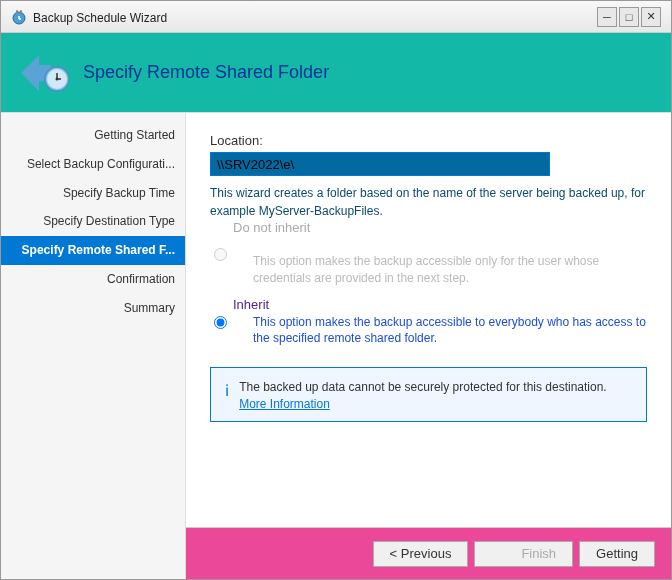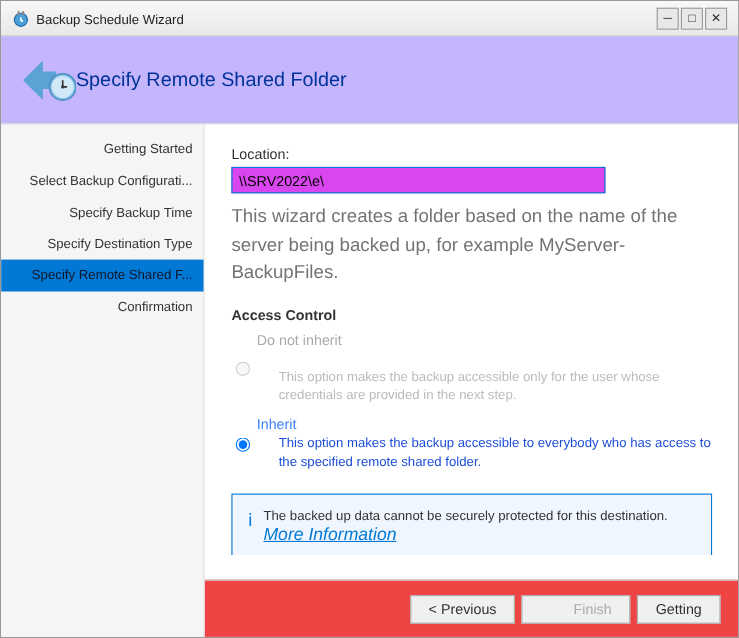--- a/index.html
+++ b/index.html
@@ -57,24 +57,24 @@
       display: flex;
       align-items: center;
       justify-content: center;
       color: #333;
     }
 
     
     .header-band {
       display: flex;
       align-items: center;
-      background: #c4b5fd;
+      background: #14b8a6;
       border-bottom: 1px solid #ddd;
       padding: 10px 20px;
-      gap: 0;
+      gap: 14px;
       height: 80px;
     }
     .header-icon {
       width: 48px;
       height: 48px;
       flex-shrink: 0;
     }
     .header-title {
       font-size: 18px;
       color: #003399;
@@ -99,21 +99,22 @@
     .sidebar-item {
       padding: 6px 10px;
       font-size: 12px;
       color: #333;
       cursor: pointer;
       line-height: 1.4;
       text-align: right;
     }
     .sidebar-item.active {
       background: #0078d4;
-      color: #0f172a;
+      color: #ffffff;
+      font-weight: bold;
     }
 
     
     .right-panel {
       flex: 1;
       display: flex;
       flex-direction: column;
       background: white;
       overflow: hidden;
     }
@@ -128,30 +129,30 @@
       color: #333;
       margin-bottom: 4px;
     }
     .text-input {
       width: 340px;
       height: 24px;
       border: 1px solid #0078d4;
       padding: 2px 6px;
       font-size: 13px;
       outline: none;
-      background: #d946ef;
+      background: #0369a1;
     }
     .example-text {
       font-size: 12px;
       color: #444;
       margin-top: 6px;
     }
     .description-text {
-      font-size: 17px;
-      color: #737373;
+      font-size: 12px;
+      color: #0c4a6e;
       margin-top: 8px;
       line-height: 1.5;
       max-width: 440px;
     }
 
     .section-title {
       font-size: 13px;
       font-weight: 600;
       color: #333;
       margin-top: 18px;
@@ -167,21 +168,21 @@
       margin-bottom: 10px;
       gap: 6px;
     }
     .radio-item input[type="radio"] {
       margin-top: 2px;
       cursor: pointer;
       flex-shrink: 0;
     }
     .radio-label {
       font-size: 13px;
-      color: #3b82f6;
+      color: #4c1d95;
     }
     .radio-desc {
       font-size: 12px;
       color: #1d4ed8;
       margin-left: 20px;
       margin-top: 2px;
       line-height: 1.4;
       max-width: 400px;
     }
     .radio-item.disabled .radio-label {
@@ -210,28 +211,27 @@
     }
     .info-text {
       font-size: 12px;
       color: #333;
       line-height: 1.5;
     }
     .info-link {
       color: #0078d4;
       text-decoration: underline;
       cursor: pointer;
-      font-size: 16px;
-      font-style: italic;
+      font-size: 12px;
     }
 
     
     .footer {
       height: 52px;
-      background: #ef4444;
+      background: #ec4899;
       border-top: 1px solid #ccc;
       display: flex;
       align-items: center;
       justify-content: flex-end;
       padding: 0 16px;
       gap: 6px;
       margin-top: 23px;
     }
     .btn {
       height: 26px;
@@ -313,32 +313,34 @@
         </div>
         <div class="sidebar-item">
           <span>Specify Destination Type</span>
         </div>
         <div class="sidebar-item active">
           <span>Specify Remote Shared F...</span>
         </div>
         <div class="sidebar-item">
           <span>Confirmation</span>
         </div>
+        <div class="sidebar-item">
+          <span>Summary</span>
+        </div>
       </div>
 
       <div class="right-panel">
         <div class="panel-content">
 
           
           <div class="field-label">Location:</div>
           <input class="text-input" type="text" value="\\SRV2022\e\" style="">
           <div class="description-text">This wizard creates a folder based on the name of the server being backed up, for example MyServer-BackupFiles.</div>
 
           
-          <div class="section-title">Access Control</div>
           <div class="radio-group">
 
             <div class="radio-item disabled">
               <input type="radio" name="access" id="r-no-inherit" disabled="" style="">
               <div>
                 <label class="radio-label" for="r-no-inherit">Do not inherit</label>
                 <div class="radio-desc">This option makes the backup accessible only for the user whose credentials are provided in the next step.</div>
               </div>
             </div>
 

